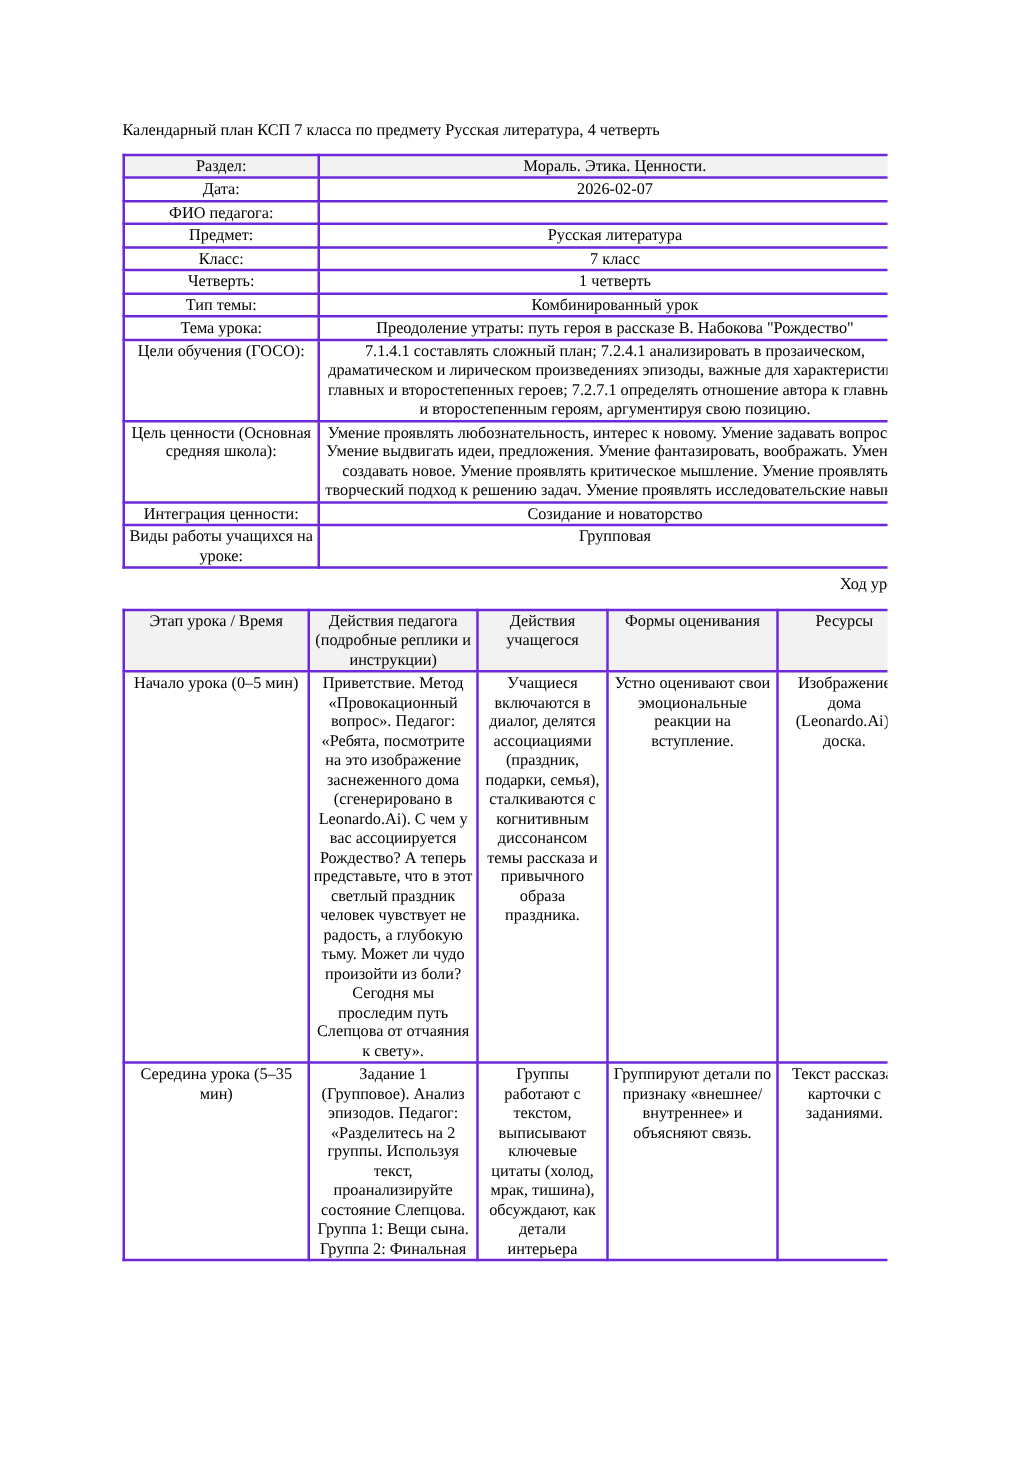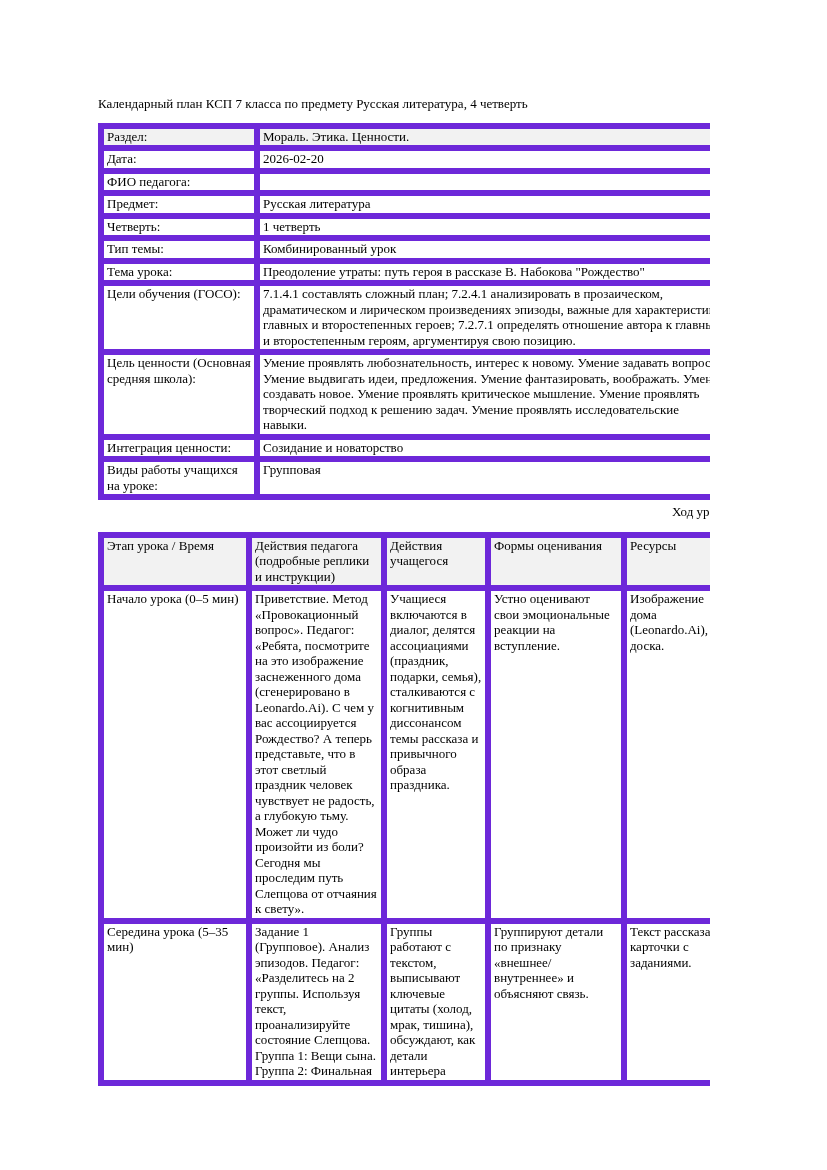--- a/index.html
+++ b/index.html
@@ -27,24 +27,24 @@
   .doc-title {
     margin: 0 0 11px 0;
     white-space: nowrap;
   }
   table {
     border-collapse: collapse;
     table-layout: fixed;
     width: 630px;
   }
   td, th {
-    border: 6px solid #6d28d9;
+    border: 2px solid #6d28d9;
     padding: 0 3px 1px 3px;
     vertical-align: top;
-    text-align: left;
+    text-align: center;
     font-weight: normal;
     overflow: hidden;
     word-wrap: break-word;
   }
   tr.shaded td, tr.shaded th {
     background: #f2f2f2;
   }
   .section-heading {
     margin: 4px 0 12px 0;
     text-align: right;
@@ -70,29 +70,33 @@
           <col class="c-label">
           <col class="c-value">
         </colgroup>
       <tbody>
         <tr class="shaded">
           <td>Раздел:</td>
           <td>Мораль. Этика. Ценности.</td>
         </tr>
         <tr>
           <td>Дата:</td>
-          <td>2026-02-20</td>
+          <td>2026-02-07</td>
         </tr>
         <tr>
           <td>ФИО педагога:</td>
           <td></td>
         </tr>
         <tr>
           <td>Предмет:</td>
           <td>Русская литература</td>
+        </tr>
+        <tr>
+          <td>Класс:</td>
+          <td>7 класс</td>
         </tr>
         <tr>
           <td>Четверть:</td>
           <td>1 четверть</td>
         </tr>
         <tr>
           <td>Тип темы:</td>
           <td>Комбинированный урок</td>
         </tr>
         <tr>

